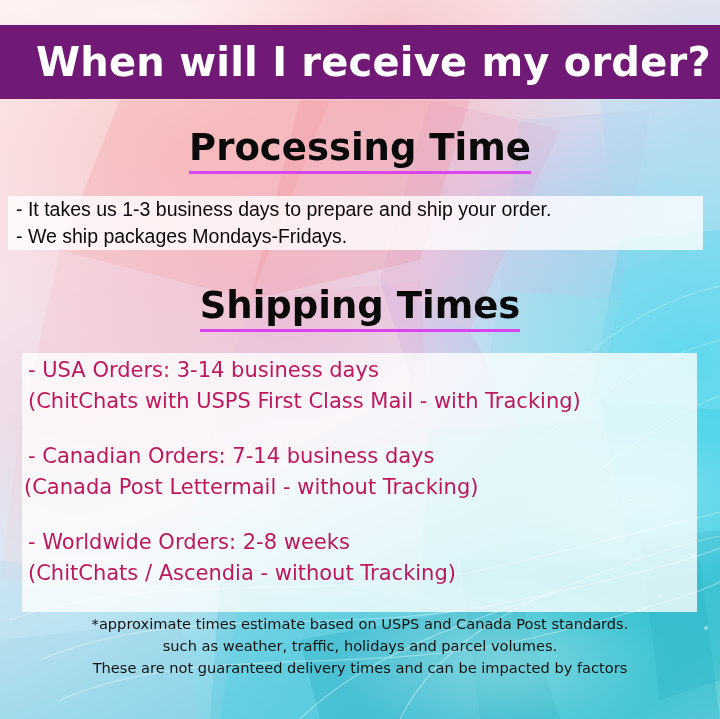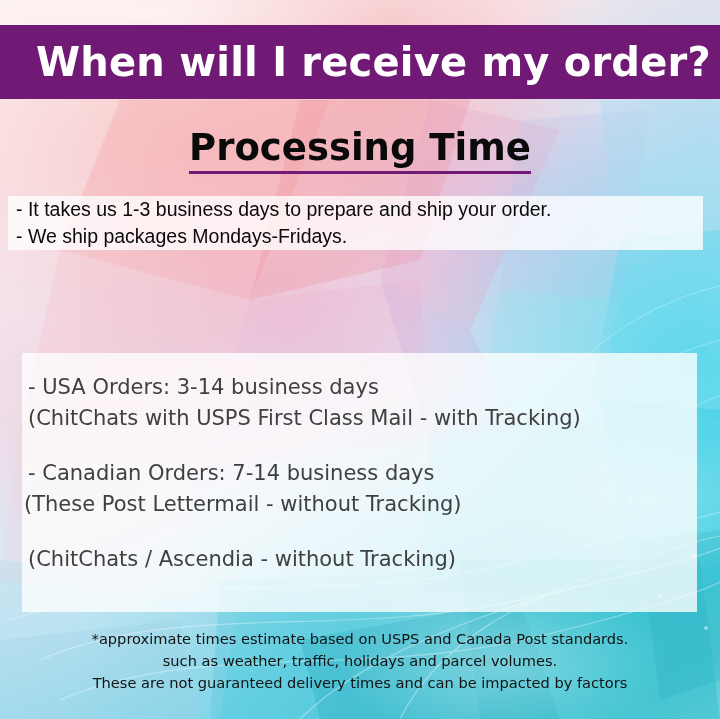--- a/index.html
+++ b/index.html
@@ -98,21 +98,21 @@
     position:absolute;
     left:0; width:720px;
     text-align:center;
     color:#0a0a0a;
     font-size:37px;
     font-weight:600;
     z-index:5;
     font-family:"DejaVu Sans", sans-serif;
   }
   .section-heading span {
-    border-bottom:3px solid #701a75;
+    border-bottom:3px solid #d946ef;
     padding-bottom:2px;
   }
   #heading-processing { top:126px; }
   #heading-shipping   { top:284px; }
 
   
   #processing-panel { left:8px; top:196px; width:695px; height:54px; }
 
   #processing-lines {
     position:absolute;
@@ -125,43 +125,43 @@
     font-family:Liberation Sans, sans-serif;
     white-space:nowrap;
   }
   #processing-lines .line { display:block; }
 
   
   #shipping-panel { left:22px; top:353px; width:675px; height:259px; }
 
   #shipping-groups {
     position:absolute;
-    left:22px; top:372px;
+    left:22px; top:355px;
     width:690px;
     z-index:5;
-    color:#404040;
+    color:#be185d;
     font-family:"DejaVu Sans", sans-serif;
   }
   .ship-group { margin-bottom:24px; }
   .ship-group:last-child { margin-bottom:0; }
   .ship-title,
   .ship-detail {
     display:block;
     font-size:21px;
     line-height:31px;
     white-space:nowrap;
   }
   .ship-title  { padding-left:6px; }
   .ship-detail { padding-left:2px; }
   .ship-group.indent .ship-detail { padding-left:6px; }
 
   
   #footnote {
     position:absolute;
-    left:0; top:628px;
+    left:0; top:613px;
     width:720px;
     text-align:center;
     z-index:5;
     color:#121212;
     font-size:14.6px;
     line-height:22px;
     font-family:"DejaVu Sans", sans-serif;
   }
   #footnote .line { display:block; white-space:nowrap; }
 </style>
@@ -229,36 +229,40 @@
     <span>Processing Time</span>
   </div>
 
   <div class="text-panel" id="processing-panel"></div>
 
   <div id="processing-lines">
     <span class="line">- It takes us 1-3 business days to prepare and ship your order.</span>
     <span class="line">- We ship packages Mondays-Fridays.</span>
   </div>
 
+  <div class="section-heading" id="heading-shipping">
+    <span>Shipping Times</span>
+  </div>
 
   <div class="text-panel" id="shipping-panel"></div>
 
   <div id="shipping-groups">
 
     <div class="ship-group indent">
       <span class="ship-title">- USA Orders: 3-14 business days</span>
       <span class="ship-detail">(ChitChats with USPS First Class Mail - with Tracking)</span>
     </div>
 
     <div class="ship-group">
       <span class="ship-title">- Canadian Orders: 7-14 business days</span>
-      <span class="ship-detail">(These Post Lettermail - without Tracking)</span>
+      <span class="ship-detail">(Canada Post Lettermail - without Tracking)</span>
     </div>
 
     <div class="ship-group indent">
+      <span class="ship-title">- Worldwide Orders: 2-8 weeks</span>
       <span class="ship-detail">(ChitChats / Ascendia - without Tracking)</span>
     </div>
 
   </div>
 
   <div id="footnote">
     <span class="line">*approximate times estimate based on USPS and Canada Post standards.</span>
     <span class="line">such as weather, traffic, holidays and parcel volumes.</span>
     <span class="line">These are not guaranteed delivery times and can be impacted by factors</span>
   </div>

